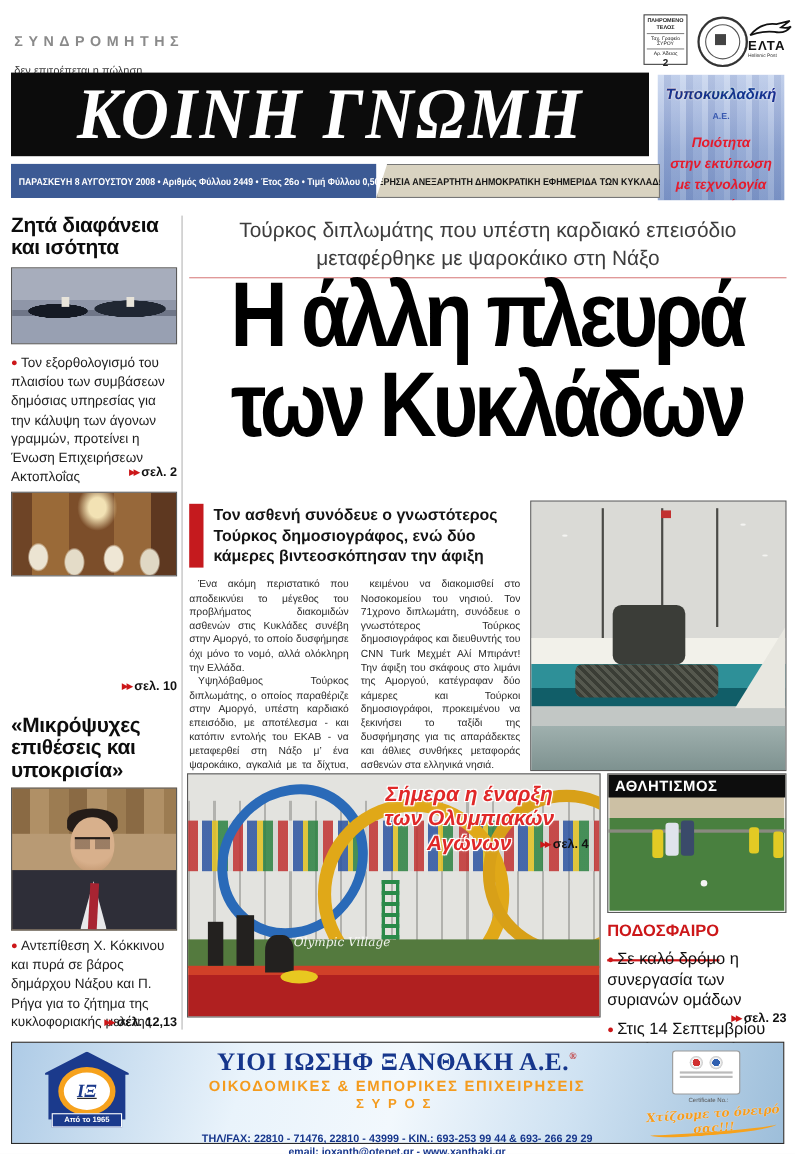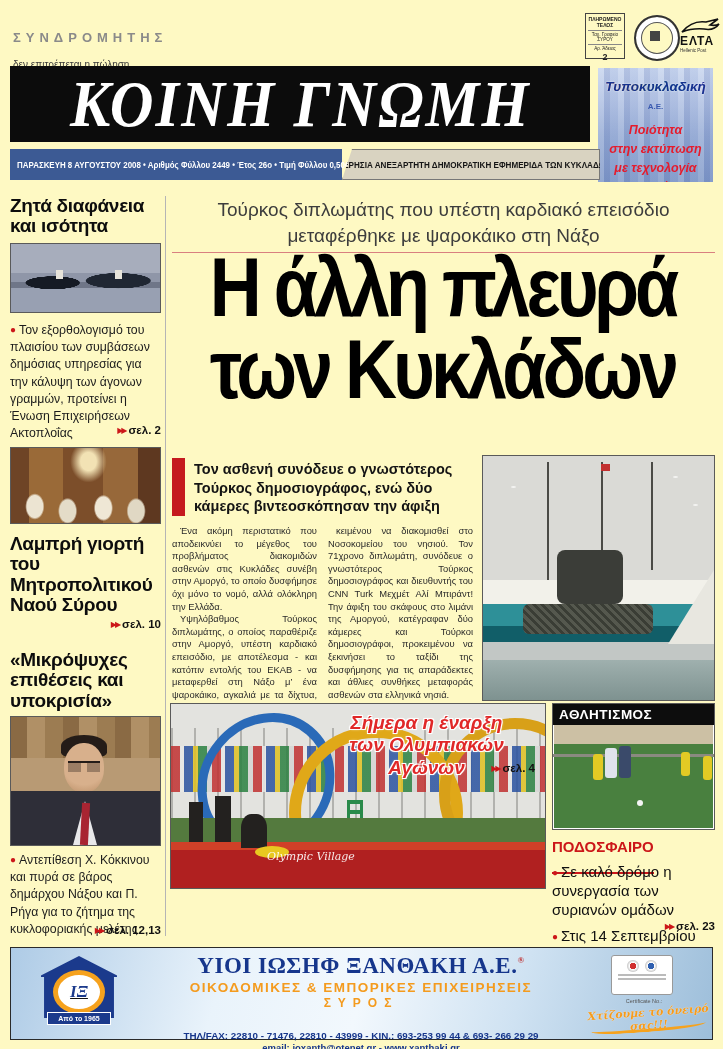--- a/index.html
+++ b/index.html
@@ -1,16 +1,16 @@
 <!DOCTYPE html>
 <html><head>
 <meta charset="utf-8">
 <style>
   html,body{margin:0;padding:0;background:#e8e8e8;}
-  #paper{position:relative;width:723px;height:1049px;background:#fef9c3;margin:0 auto;
+  #paper{position:relative;width:723px;height:1049px;background:#ffffff;margin:0 auto;
          font-family:"Liberation Sans","DejaVu Sans",sans-serif;overflow:hidden;color:#111;}
 
   
   .sub-block{position:absolute;left:13px;top:30px;}
   .sub-label{font-size:13px;font-weight:bold;letter-spacing:5px;color:#8a8a8a;}
   .sub-note{font-size:10px;color:#3a3a3a;margin-top:14px;}
 
   .stamp-box{position:absolute;left:585px;top:13px;width:40px;height:46px;border:1px solid #444;
              font-size:4.6px;text-align:center;line-height:1.25;color:#222;padding-top:2px;box-sizing:border-box;}
   .stamp-box .b{font-weight:bold;font-size:5px;border-bottom:1px solid #888;padding-bottom:1px;margin:0 2px 1px;}
@@ -119,21 +119,21 @@
   .boat .bow{position:absolute;right:0;bottom:56px;width:46px;height:74px;background:#e8e7e0;
       clip-path:polygon(100% 0,100% 100%,0 100%);}
   .boat .clutter{position:absolute;left:74px;bottom:96px;width:66px;height:54px;background:#3b3d38;border-radius:8px;}
   .boat .nets{position:absolute;left:40px;bottom:66px;width:130px;height:30px;background:
       repeating-linear-gradient(45deg,#55584e 0 3px,#3a3d35 3px 6px);border-radius:6px;}
   .boat .water{position:absolute;left:0;bottom:0;width:100%;height:40px;background:
       linear-gradient(180deg,#9fb0ae,#7e9290);}
   .boat .gull{position:absolute;width:5px;height:2px;background:#f4f4f2;border-radius:50%;}
 
   
-  .oly{left:170px;top:703px;width:376px;height:186px;background:#e3e3df;}
+  .oly{left:170px;top:703px;width:376px;height:222px;background:#e3e3df;}
   .oly .poles{position:absolute;left:0;top:24px;width:100%;height:150px;background:
       repeating-linear-gradient(90deg,#b2b2ae 0 2px,transparent 2px 23px);}
   .oly .flags{position:absolute;left:0;top:42px;width:100%;height:46px;background:
       repeating-linear-gradient(90deg,#c03030 0 9px,#e8e8e6 9px 13px,#2a52a0 13px 22px,#e0c020 22px 27px,#2a8040 27px 36px,#d5d5d3 36px 41px);
       opacity:.85;}
   .ring{position:absolute;border-radius:50%;}
   .ring.blue{left:26px;top:10px;width:120px;height:120px;border:9px solid #2a6ab8;transform:rotate(-8deg) skewX(-6deg);}
   .ring.gold-c{left:118px;top:22px;width:150px;height:150px;border:12px solid #e0a818;}
   .ring.gold-r{left:268px;top:14px;width:130px;height:130px;border:11px solid #d8a018;}
   .oly .ladder{position:absolute;left:176px;top:96px;width:16px;height:70px;background:
@@ -261,21 +261,20 @@
 
   <div class="sb sb-summary" style="top:322px;">
     <span class="dot">●</span><span>Τον εξορθολογισμό του πλαισίου των συμβάσεων δημόσιας υπηρεσίας για την κάλυψη των άγονων γραμμών, προτείνει η Ένωση Επιχειρήσεων Ακτοπλοΐας</span>
   </div>
   <div class="sb pref" style="top:424px;">
     <span class="chev">▶▶</span><span>σελ. 2</span>
   </div>
 
   <div class="photo church"></div>
 
-  <div class="sb sb-title" style="top:534px;">Λαμπρή γιορτή του Μητροπολιτικού Ναού Σύρου</div>
   <div class="sb pref" style="top:618px;">
     <span class="chev">▶▶</span><span>σελ. 10</span>
   </div>
 
   <div class="sb sb-title" style="top:650px;">«Μικρόψυχες επιθέσεις και υποκρισία»</div>
 
   <div class="photo portrait">
     <div class="shelf"></div>
     <div class="hair"></div>
     <div class="face"></div>

